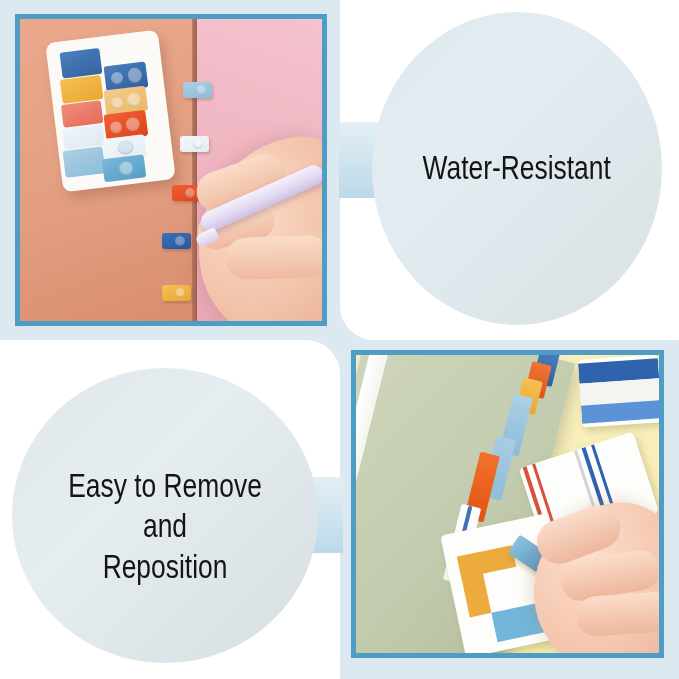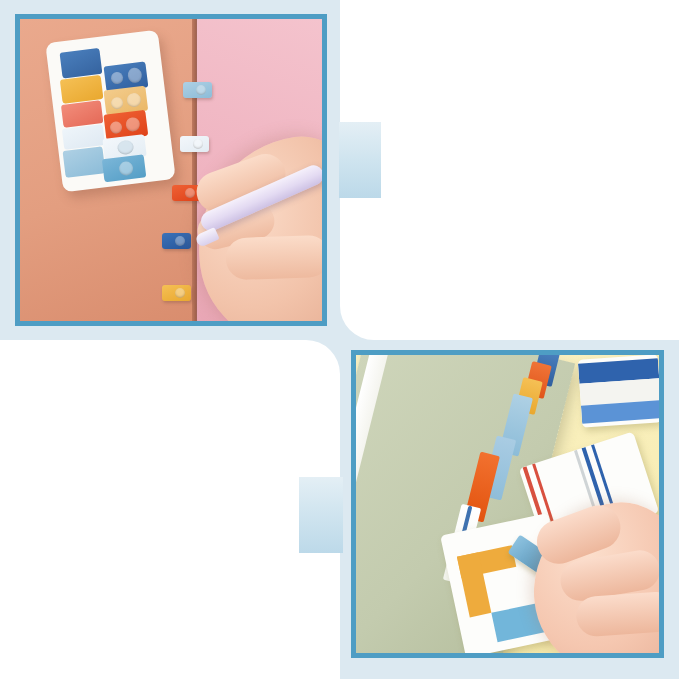--- a/index.html
+++ b/index.html
@@ -312,16 +312,23 @@
 
       <div class="br-hand">
         <div class="br-knuckle" style="left:8px;  top:6px;  width:86px; height:44px; transform:rotate(-14deg);"></div>
         <div class="br-knuckle" style="left:28px; top:52px; width:100px;height:40px; transform:rotate(-4deg);"></div>
         <div class="br-knuckle" style="left:40px; top:92px; width:100px;height:40px; transform:rotate(2deg);"></div>
       </div>
     </div>
   </div>
 
   <div class="connector-tab" id="connector-tab-tr"></div>
+  <div class="callout-circle" id="callout-circle-tr">
+    <span class="callout-text" id="callout-text-tr">Water-Resistant</span>
+  </div>
 
   <div class="connector-tab" id="connector-tab-bl"></div>
+  <div class="callout-circle" id="callout-circle-bl">
+    <span class="callout-text" id="callout-text-bl">Easy to Remove and
+Reposition</span>
+  </div>
 
 </div>
 
 </body></html>

